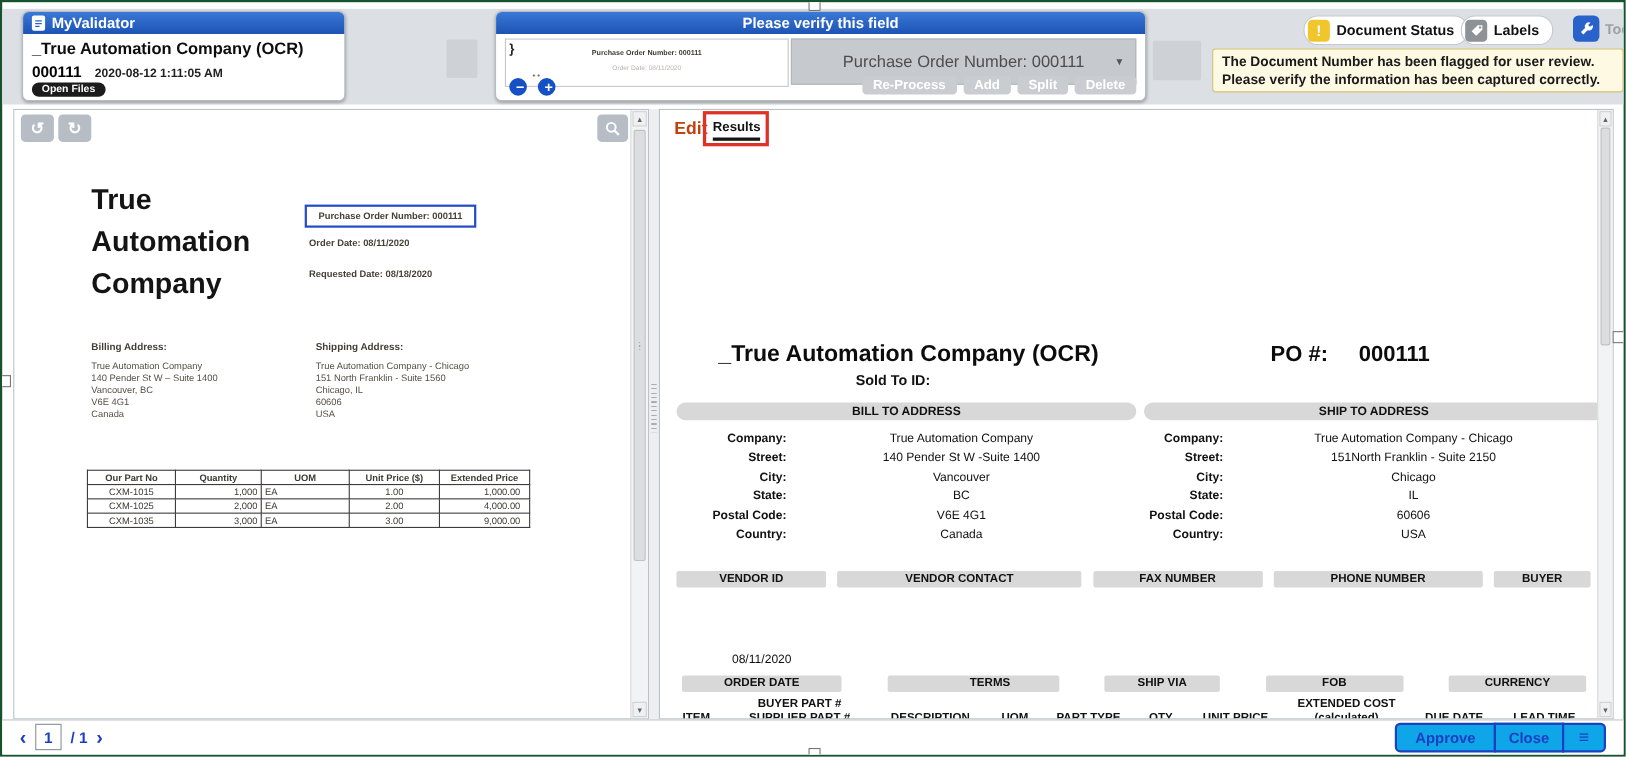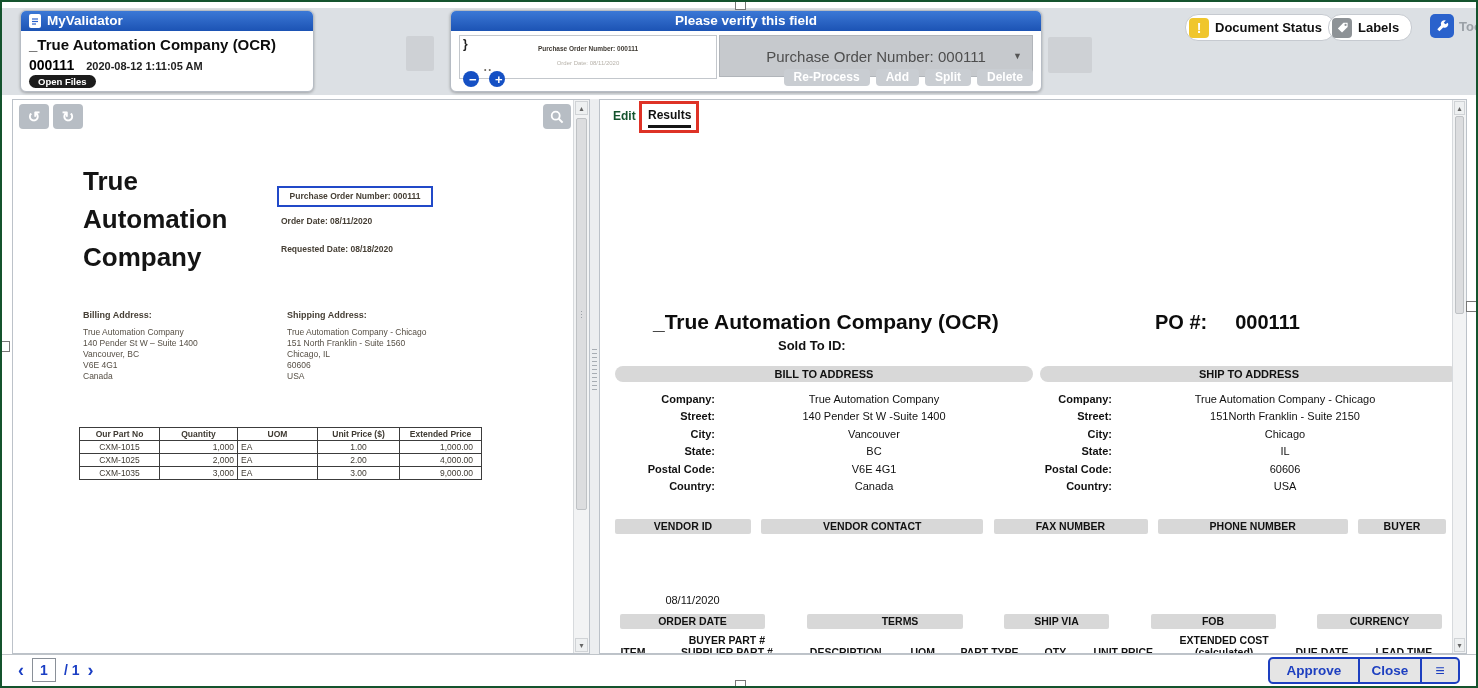--- a/index.html
+++ b/index.html
@@ -38,21 +38,21 @@
   
   .pillbar{position:absolute;height:16px;background:#d8d8d8;border-radius:8px;font-size:11px;font-weight:bold;
            text-align:center;line-height:16px;color:#111;}
   .minibar{height:15px;background:#d8d8d8;border-radius:2px;font-size:10.5px;font-weight:bold;text-align:center;line-height:15px;color:#111;}
   .addr-row{display:flex;align-items:center;height:17.5px;font-size:11px;color:#111;}
   .addr-label{font-weight:bold;text-align:right;flex:0 0 auto;}
   .addr-value{flex:1;text-align:center;}
   .li-cell{display:flex;flex-direction:column;justify-content:flex-end;text-align:center;
            font-size:10.5px;font-weight:bold;line-height:12px;color:#111;}
   
-  .footer-btn{height:27px;background:#e5e5e5;border:2px solid #1d3fc0;color:#1d3fc0;font-weight:bold;
+  .footer-btn{height:27px;background:#0ea5e9;border:2px solid #1d3fc0;color:#1d3fc0;font-weight:bold;
               font-size:13.5px;display:flex;align-items:center;justify-content:center;box-sizing:border-box;}
   .blue-circle{position:absolute;width:16px;height:16px;border-radius:50%;background:#1550c4;color:#fff;
                font-weight:bold;font-size:13px;line-height:15px;text-align:center;}
   .disabled-btn{background:#c9cdd2;color:#fff;font-weight:bold;font-size:12px;border:none;border-radius:4px;
                 height:17px;line-height:17px;padding:0 10px;}
 </style>
 </head>
 <body>
 
 <div id="screen">
@@ -125,20 +125,24 @@
     </span>
     <span>Labels</span>
   </div>
   <div class="abs" style="left:1428px;top:12px;display:flex;align-items:center;gap:5px;">
     <span class="sq-icon" style="width:24px;height:24px;background:#2a62cc;border-radius:5px;">
       <svg width="14" height="14" viewBox="0 0 16 16">
           <path d="M14.8 4.2a4.1 4.1 0 0 1-5.4 5.4L5 14l-2.4-2.4 4.4-4.4a4.1 4.1 0 0 1 5.4-5.4L10 4.2l1.8 1.8 3-1.8z" fill="#fff"></path>
         </svg>
     </span>
     <span style="font-size:13px;font-weight:bold;color:#9aa0a6;">Tools</span>
+  </div>
+  <div class="notif" style="left:1100px;top:42px;width:356px;">
+    <div>The Document Number has been flagged for user review.</div>
+    <div>Please verify the information has been captured correctly.</div>
   </div>
 
   <div class="panel" style="left:10px;top:97px;width:578px;height:555px;">
     <button class="tool-btn" style="left:6px;top:4px;">
         <span>↺</span>
       </button>
     <button class="tool-btn" style="left:40px;top:4px;">
         <span>↻</span>
       </button>
     <button class="tool-btn" style="left:530px;top:4px;width:28px;">
@@ -224,21 +228,21 @@
       <div class="sb-arrow" style="bottom:1px;">▾</div>
     </div>
   </div>
 
   <div class="abs" style="left:588px;top:97px;width:9px;height:555px;background:#eceef0;">
     <div class="abs" style="left:2px;top:250px;width:5px;height:44px;background:repeating-linear-gradient(#a7adb3 0 1px,transparent 1px 4px);"></div>
   </div>
 
   <div class="panel" style="left:597px;top:97px;width:868px;height:555px;">
 
-    <div class="abs" style="left:13px;top:9px;font-size:12px;font-weight:600;color:#14532d;">Edit</div>
+    <div class="abs" style="left:13px;top:9px;font-size:16px;font-weight:600;color:#c2410c;">Edit</div>
     <div class="abs" style="left:48px;top:8px;font-size:12px;font-weight:bold;color:#111;padding-bottom:3px;border-bottom:3px solid #161616;">Results</div>
     <div class="abs" style="left:39px;top:1px;width:54px;height:26px;border:3px solid #de3226;"></div>
 
     <div class="abs" style="left:53px;top:210px;font-size:21px;font-weight:bold;color:#0c0c0c;">_True Automation Company (OCR)</div>
     <div class="abs" style="left:555px;top:211px;display:flex;gap:28px;font-size:20px;font-weight:bold;color:#0c0c0c;">
       <span>PO #:</span>
       <span>000111</span>
     </div>
     <div class="abs" style="left:178px;top:238px;font-size:13px;font-weight:bold;color:#111;">Sold To ID:</div>
 

